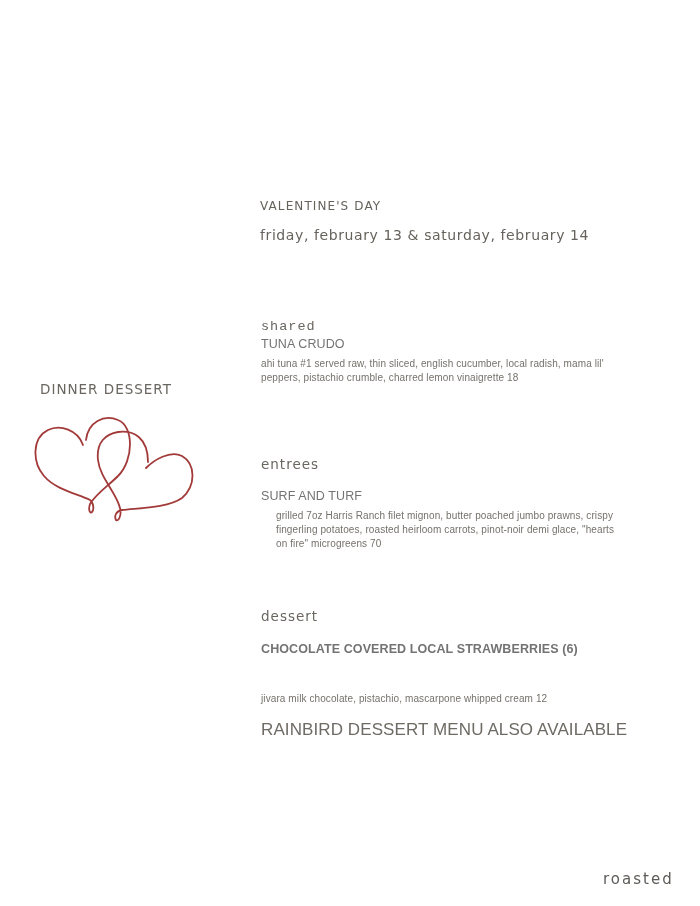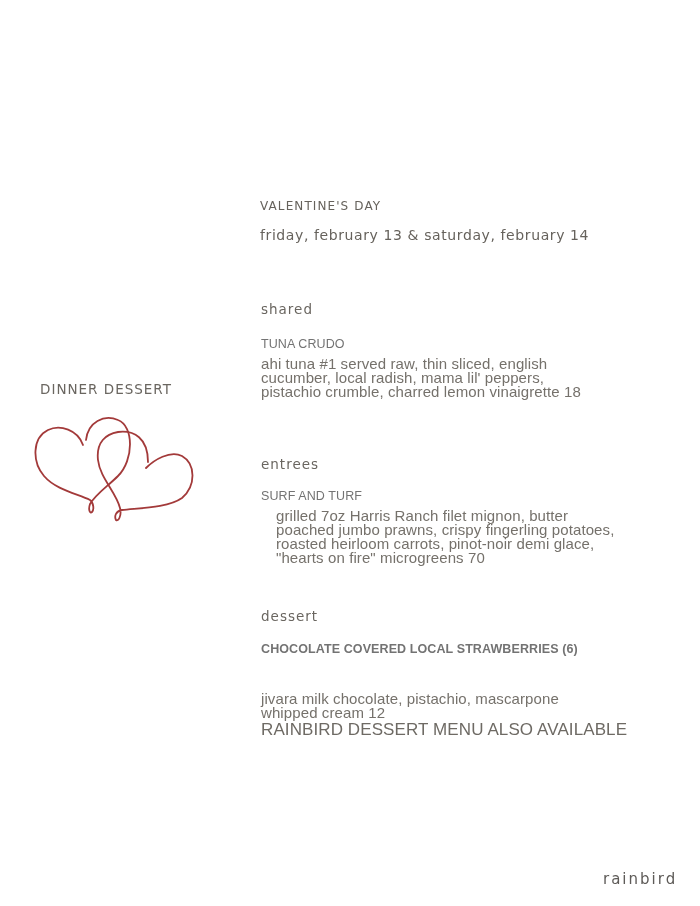--- a/index.html
+++ b/index.html
@@ -66,21 +66,21 @@
       left: 261px;
       font-size: 12.5px;
       color: #737373;
       white-space: nowrap;
       letter-spacing: 0.1px;
     }
     .item-desc {
       position: absolute;
       left: 261px;
       width: 345px;
-      font-size: 15px;
+      font-size: 10px;
       line-height: 14px;
       color: #75716b;
       letter-spacing: 0.1px;
     }
     .note {
       position: absolute;
       left: 261px;
       top: 720px;
       font-size: 17px;
       color: #6e6a64;
@@ -110,28 +110,28 @@
 
   <svg class="hearts" viewBox="0 0 170 112">
     <g fill="none" stroke="#a33a3a" stroke-linecap="round" stroke-linejoin="round">
 
       <path stroke-width="1.8" d="M53 33 C 48 18, 30 12, 18 18 C 2 26, 2 50, 14 64 C 26 78, 48 82, 60 88 C 64 91, 64 98, 62 100 C 60 102, 58 98, 60 92 C 66 82, 78 74, 88 64 C 104 48, 104 14, 88 8 C 74 2, 58 10, 56 28"></path>
 
       <path stroke-width="1.8" d="M116 56 C 124 48, 140 38, 152 44 C 166 52, 166 74, 152 86 C 138 96, 108 96, 92 98 C 86 99, 84 104, 86 108 C 88 110, 92 104, 90 96 C 86 80, 70 66, 68 48 C 66 30, 76 22, 88 20 C 104 18, 118 26, 118 50"></path>
     </g>
   </svg>
 
-  <div class="section-head" style="top:301px;">shared</div>
+  <div class="section-head" style="top:319px;font-family:Liberation Mono, monospace;">shared</div>
   <div class="item-title" style="top:337px;">TUNA CRUDO</div>
   <div class="item-desc" style="top:357px;">ahi tuna #1 served raw, thin sliced, english cucumber, local radish, mama lil' peppers, pistachio crumble, charred lemon vinaigrette 18</div>
 
   <div class="section-head" style="top:456px;">entrees</div>
   <div class="item-title" style="top:489px;">SURF AND TURF</div>
   <div class="item-desc" style="top:509px;margin-left:15px;">grilled 7oz Harris Ranch filet mignon, butter poached jumbo prawns, crispy fingerling potatoes, roasted heirloom carrots, pinot-noir demi glace, "hearts on fire" microgreens 70</div>
 
   <div class="section-head" style="top:608px;">dessert</div>
   <div class="item-title" style="top:642px;font-weight:bold;">CHOCOLATE COVERED LOCAL STRAWBERRIES (6)</div>
   <div class="item-desc" style="top:692px; width:300px;">jivara milk chocolate, pistachio, mascarpone whipped cream 12</div>
 
   <div class="note">RAINBIRD DESSERT MENU ALSO AVAILABLE</div>
 
-  <div class="logo">rainbird</div>
+  <div class="logo">roasted</div>
 </div>
 
 </body></html>

